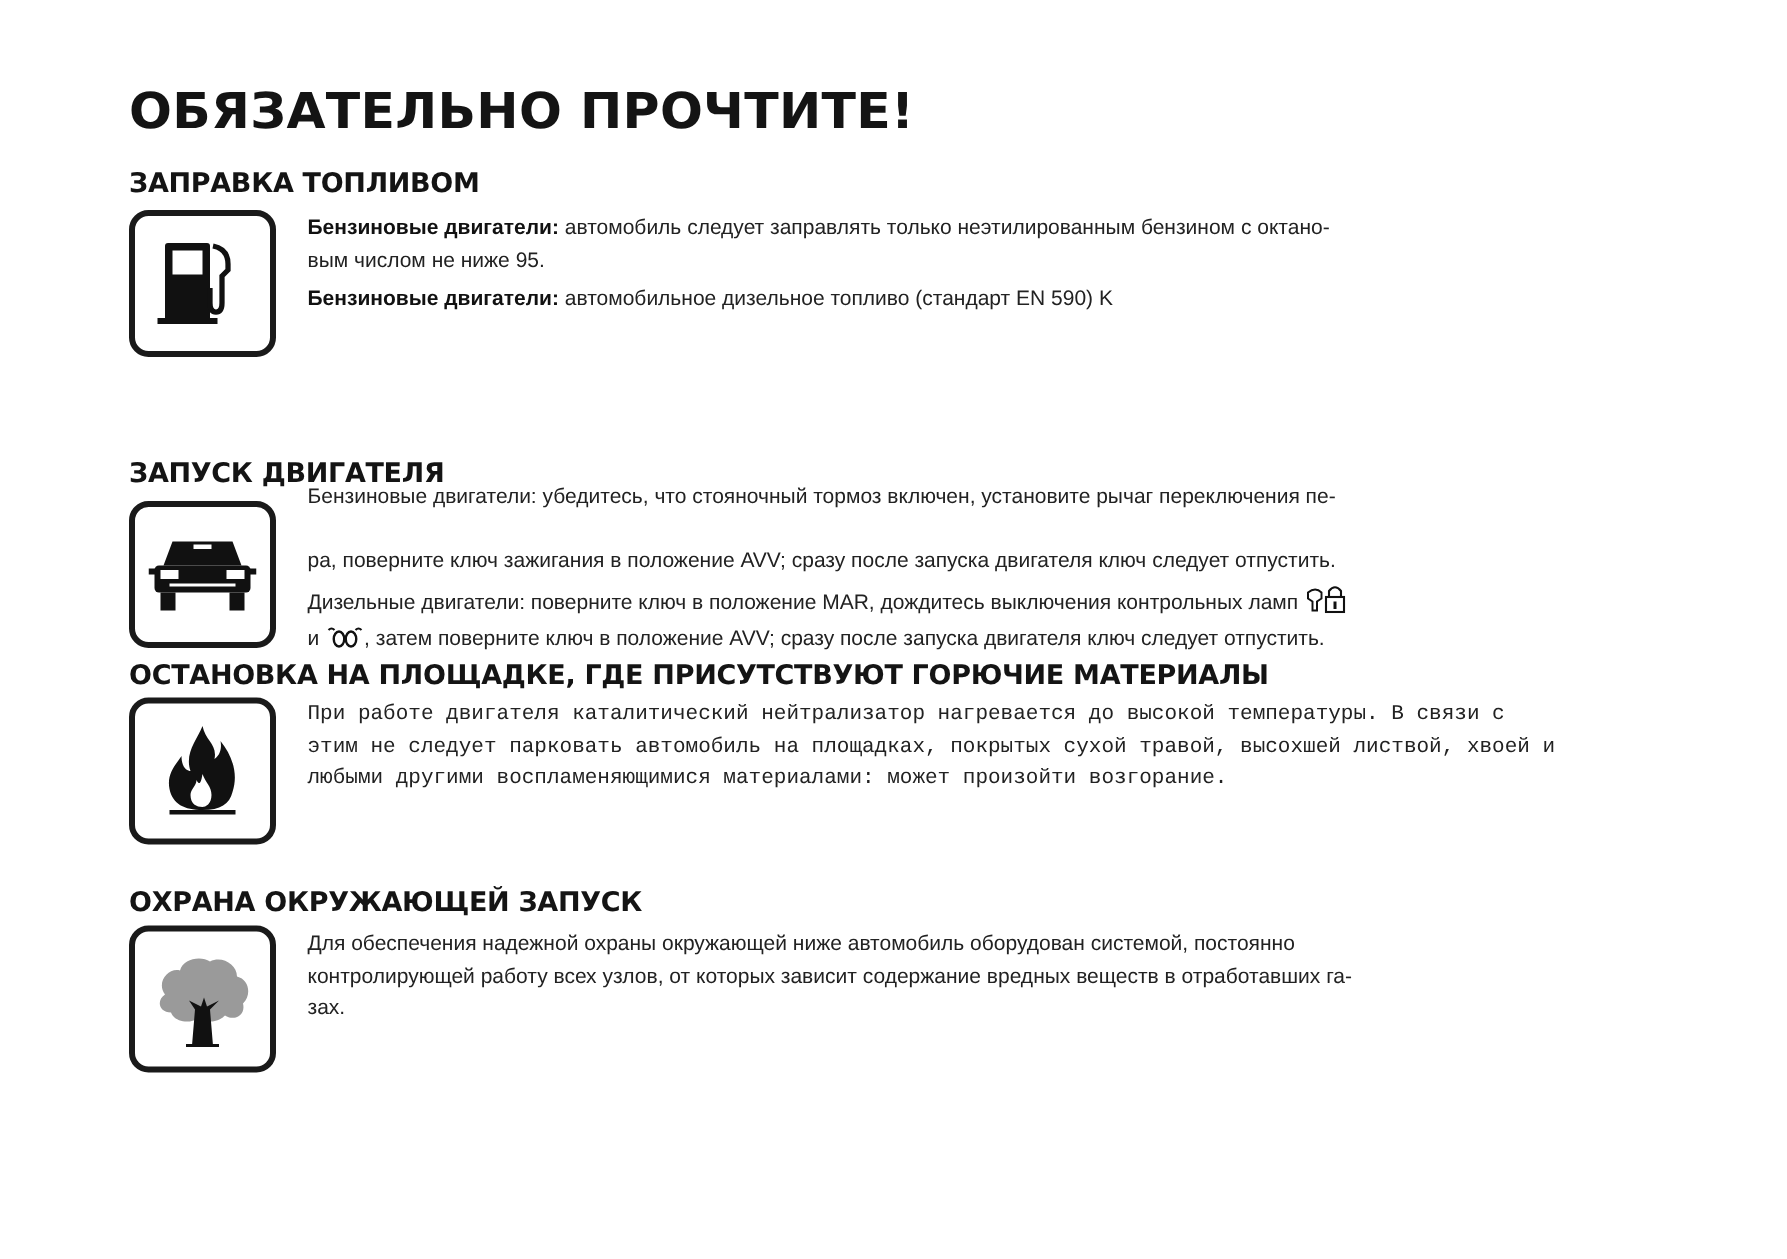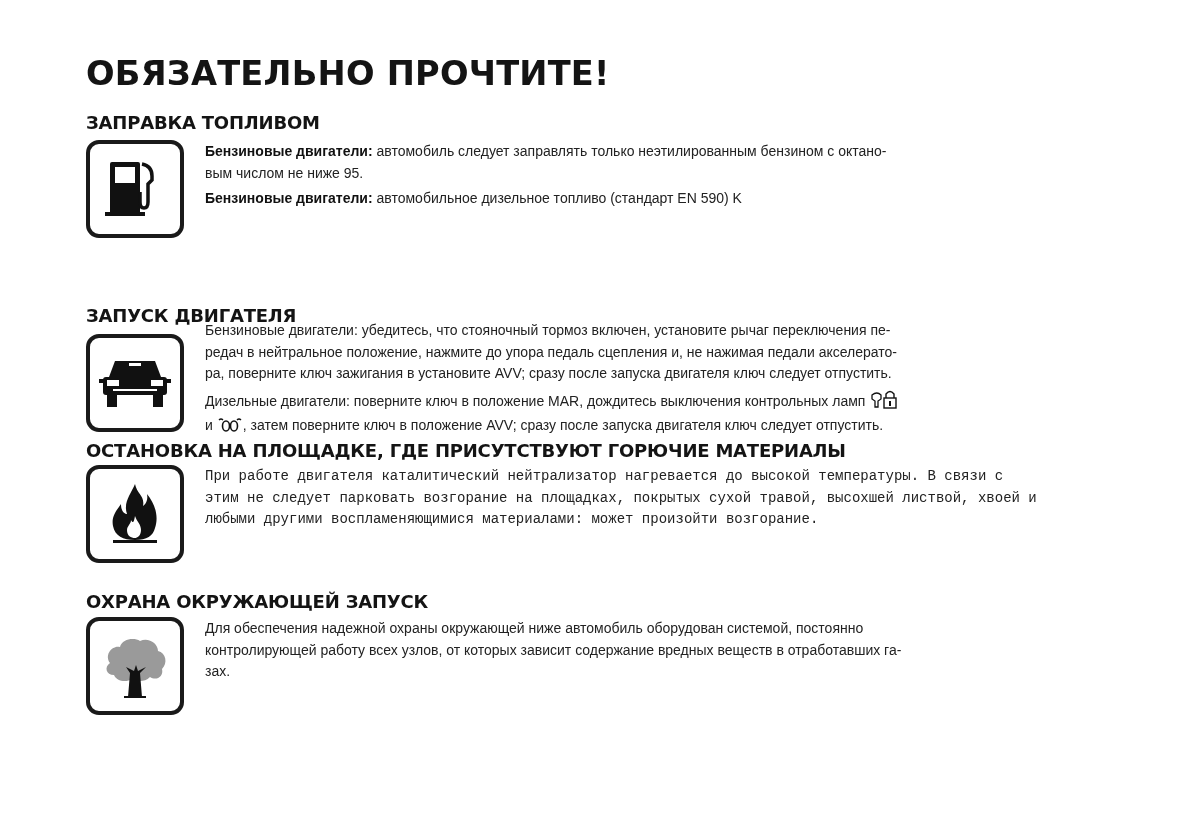--- a/index.html
+++ b/index.html
@@ -73,22 +73,22 @@
       <rect x="14" y="36" width="44" height="2" fill="#fff"></rect>
       <rect x="8" y="42" width="10" height="12" fill="#111"></rect>
       <rect x="54" y="42" width="10" height="12" fill="#111"></rect>
       <rect x="0" y="26" width="5" height="4" fill="#111"></rect>
       <rect x="67" y="26" width="5" height="4" fill="#111"></rect>
     </svg>
   </div>
   <div class="body-text" style="top:15px;">
     <p>
       <span>Бензиновые двигатели: убедитесь, что стояночный тормоз включен, установите рычаг переключения пе-</span><br>
-      <span>редач в нейтральное положение, нажмите до упора педаль сцепления и, не нажимая педали акселерато-</span><br>
-      <span>ра, поверните ключ зажигания в установите AVV; сразу после запуска двигателя ключ следует отпустить.</span>
+      <br>
+      <span>ра, поверните ключ зажигания в положение AVV; сразу после запуска двигателя ключ следует отпустить.</span>
     </p>
     <p>
       <span>Дизельные двигатели: поверните ключ в положение MAR, дождитесь выключения контрольных ламп</span>
       <span class="inline-icon">
         <svg width="30" height="20" viewBox="0 0 30 20">
           <path d="M3 6 Q8 2 12 6 L12 10 L9 12 L9 18 L6 18 L6 12 L3 10 Z" fill="none" stroke="#111" stroke-width="1.3"></path>
           <path d="M17 9 L17 5 Q21 0 25 5 L25 9" fill="none" stroke="#111" stroke-width="1.4"></path>
           <rect x="15" y="9" width="12" height="10" fill="none" stroke="#111" stroke-width="1.4"></rect>
           <rect x="20" y="12" width="2" height="5" fill="#111"></rect>
         </svg>
@@ -111,21 +111,21 @@
   <div class="icon-box" style="top:25px;">
     <svg width="56" height="64" viewBox="0 0 56 64">
       <path d="M28 2 C30 12 38 14 36 24 C42 20 40 12 40 12 C48 22 52 34 48 46 C46 54 40 58 28 58 C16 58 8 54 6 44 C4 34 10 28 14 22 C14 30 18 32 20 32 C16 20 24 12 28 2 Z" fill="#111"></path>
       <path d="M28 34 C30 40 34 42 34 48 C34 54 30 56 28 56 C24 56 20 54 20 48 C20 44 24 42 24 38 C26 42 27 40 28 34 Z" fill="#fff"></path>
       <rect x="6" y="58" width="44" height="3" fill="#111"></rect>
     </svg>
   </div>
   <div class="body-text" style="top:26px;font-family:Liberation Mono, monospace;">
     <p>
       <span>При работе двигателя каталитический нейтрализатор нагревается до высокой температуры. В связи с</span><br>
-      <span>этим не следует парковать возгорание на площадках, покрытых сухой травой, высохшей листвой, хвоей и</span><br>
+      <span>этим не следует парковать автомобиль на площадках, покрытых сухой травой, высохшей листвой, хвоей и</span><br>
       <span>любыми другими воспламеняющимися материалами: может произойти возгорание.</span>
     </p>
   </div>
 </div>
 
 <div class="section" style="top:591px;">
   <h2 class="section-title">ОХРАНА ОКРУЖАЮЩЕЙ ЗАПУСК</h2>
   <div class="icon-box" style="top:26px;">
     <svg width="70" height="66" viewBox="0 0 70 66">
       <path d="M10 30 C4 22 12 12 20 14 C22 6 34 4 40 8 C48 4 58 10 58 18 C66 20 68 30 62 36 C64 44 56 48 50 44 C44 50 36 48 32 46 C26 50 16 48 14 42 C6 42 4 34 10 30 Z" fill="#9a9a9a"></path>

